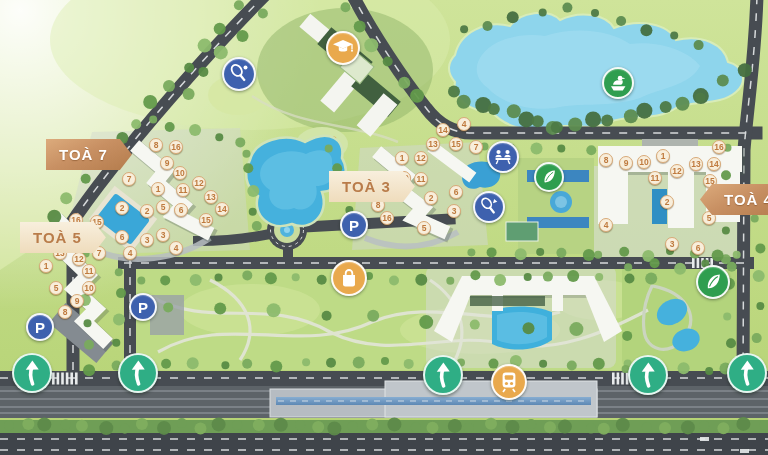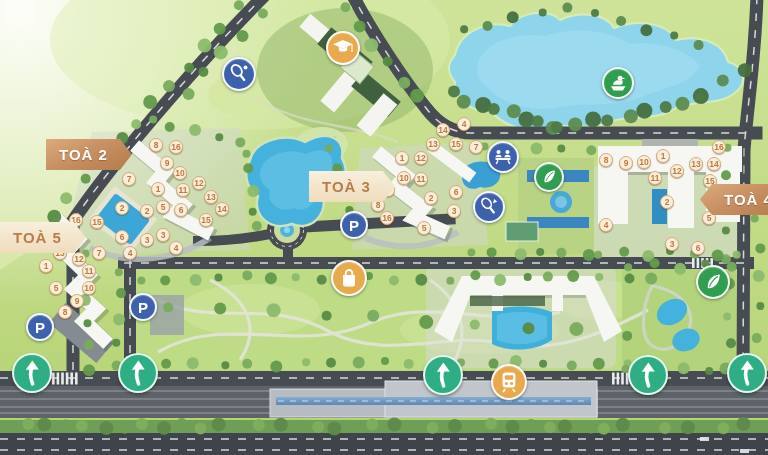--- a/index.html
+++ b/index.html
@@ -30,21 +30,21 @@
   .tower-tag{
     position:absolute;height:31px;display:flex;align-items:center;
     font:bold 15px "Liberation Sans",sans-serif;letter-spacing:1px;
     white-space:nowrap;z-index:6;
     filter:drop-shadow(1px 2px 2px rgba(70,45,15,.45));}
   .tower-tag.arrow-right{padding:0 24px 0 13px;
     clip-path:polygon(0 0,calc(100% - 12px) 0,100% 50%,calc(100% - 12px) 100%,0 100%);}
   .tower-tag.arrow-left{padding:0 13px 0 24px;
     clip-path:polygon(12px 0,100% 0,100% 100%,12px 100%,0 50%);}
   .tower-tag.solid{background:linear-gradient(155deg,#dcab7c 0%,#c89063 45%,#b47c4c 100%);color:#fff;text-shadow:0 1px 1px rgba(120,70,30,.5);}
-  .tower-tag.light{background:linear-gradient(180deg,#f8efdd 0%,#efdcbc 100%);color:#b97c4a;}
+  .tower-tag.light{background:linear-gradient(180deg,#f8efdd 0%,#efdcbc 100%);color:#b97c4a;margin-left:20px;}
 </style>
 </head>
 <body>
 
 <div id="stage">
 
 <svg id="scene" width="768" height="455" viewBox="0 0 768 455">
   <defs>
     <linearGradient id="grassBase" x1="0" y1="0" x2="0" y2="1">
       <stop offset="0" stop-color="#cfe49a"></stop>
@@ -486,21 +486,21 @@
         <circle cx="576.4" cy="329.1" r="7.0" fill="#79ab5e" opacity="0.95"></circle>
         <circle cx="627.2" cy="335.9" r="5.0" fill="#639a4b" opacity="0.95"></circle>
       </g>
 </svg>
 
 <div id="overlay">
   <div class="tower-tag light arrow-right" style="left:0px;top:222px">
         <span>TOÀ 5</span>
       </div>
   <div class="tower-tag solid arrow-right" style="left:46px;top:139px">
-        <span>TOÀ 2</span>
+        <span>TOÀ 7</span>
       </div>
   <div class="tower-tag light arrow-right" style="left:309px;top:171px">
         <span>TOÀ 3</span>
       </div>
   <div class="tower-tag solid arrow-left" style="left:700px;top:184px">
         <span>TOÀ 4</span>
       </div>
 <div class="unit-marker" style="left: 46px; top: 266px;">1</div>
       <div class="unit-marker" style="left: 122px; top: 208px;">2</div>
       <div class="unit-marker" style="left: 147px; top: 240px;">3</div>

